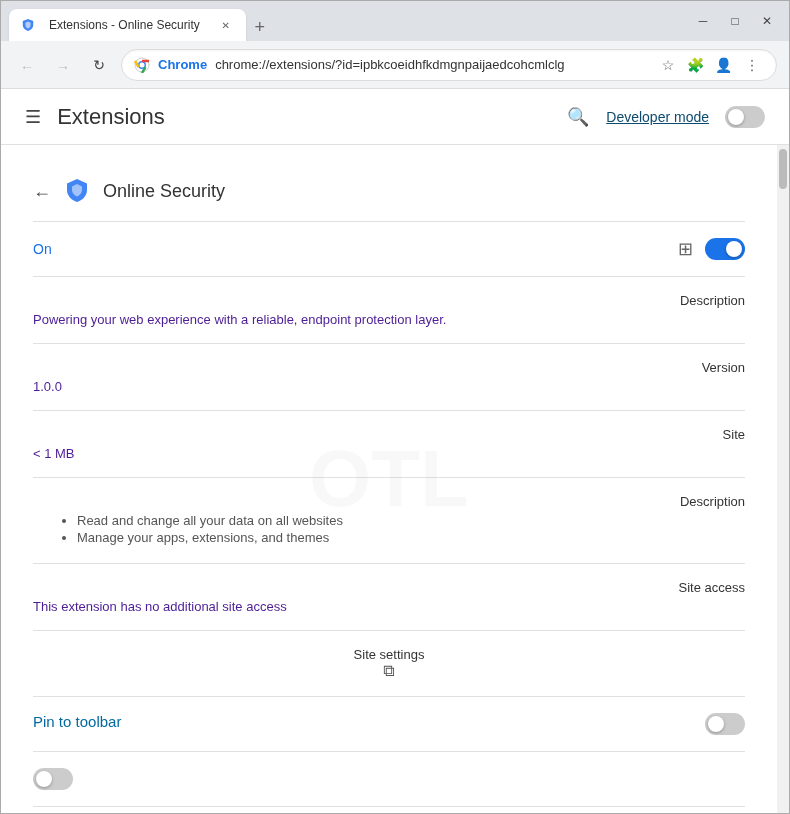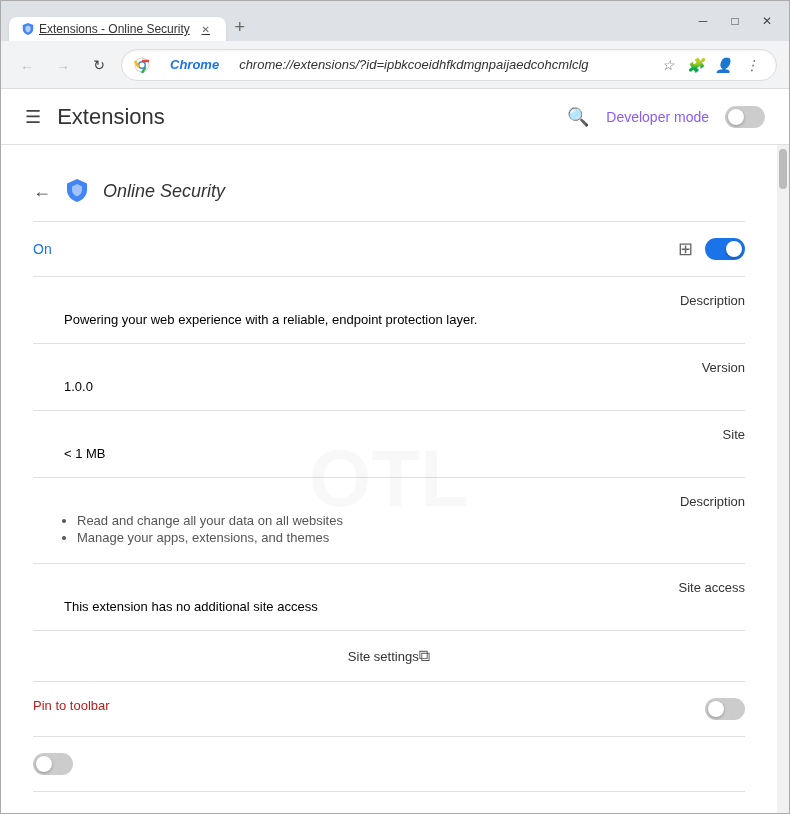--- a/index.html
+++ b/index.html
@@ -4,86 +4,86 @@
   <style>
     * { box-sizing: border-box; margin: 0; padding: 0; }
     body { font-family: 'Segoe UI', Arial, sans-serif; background: #f1f3f4; width: 790px; height: 814px; overflow: hidden; }
 
     
     .window-frame { width: 790px; height: 814px; background: #dee1e6; display: flex; flex-direction: column; border: 1px solid #aaa; }
 
     
     .title-bar { height: 40px; background: #dee1e6; display: flex; align-items: center; padding: 0 8px; gap: 4px; flex-shrink: 0; }
     .tab-list { display: flex; align-items: flex-end; flex: 1; height: 100%; }
-    .tab-active { height: 24px; background: #fff; padding: 0 12px; display: flex; align-items: center; gap: 4px; font-size: 12px; color: #333; border-radius: 8px 8px 0 0; cursor: pointer; box-shadow: 0 1px 3px rgba(0,0,0,0.1); text-decoration: underline; }
+    .tab-active { height: 32px; background: #fff; padding: 0 12px; display: flex; align-items: center; gap: 14px; font-size: 12px; color: #333; border-radius: 8px 8px 0 0; cursor: pointer; box-shadow: 0 1px 3px rgba(0,0,0,0.1); }
     .tab-favicon { width: 14px; height: 14px; }
     .tab-close { width: 16px; height: 16px; border-radius: 50%; display: flex; align-items: center; justify-content: center; font-size: 10px; color: #666; margin-left: 4px; }
     .new-tab-btn { width: 28px; height: 28px; display: flex; align-items: center; justify-content: center; font-size: 18px; color: #666; cursor: pointer; border-radius: 50%; }
     .window-controls { display: flex; gap: 4px; margin-left: auto; }
     .win-btn { width: 28px; height: 28px; display: flex; align-items: center; justify-content: center; font-size: 12px; color: #444; cursor: pointer; border-radius: 4px; }
 
     
     .toolbar { height: 48px; background: #f1f3f4; display: flex; align-items: center; padding: 0 12px; gap: 8px; flex-shrink: 0; border-bottom: 1px solid #ddd; }
     .nav-btn { width: 28px; height: 28px; border-radius: 50%; display: flex; align-items: center; justify-content: center; font-size: 14px; color: #444; cursor: pointer; }
     .nav-btn.disabled { color: #bbb; cursor: default; }
-    .address-bar { flex: 1; height: 32px; background: #fff; border-radius: 16px; display: flex; align-items: center; padding: 0 12px; gap: 20px; border: 1px solid #ddd; box-shadow: inset 0 1px 2px rgba(0,0,0,0.05); font-style: italic; }
+    .address-bar { flex: 1; height: 32px; background: #fff; border-radius: 16px; display: flex; align-items: center; padding: 0 12px; gap: 8px; border: 1px solid #ddd; box-shadow: inset 0 1px 2px rgba(0,0,0,0.05); }
     .chrome-text { font-size: 13px; font-weight: 600; color: #1a73e8; }
     .url-text { font-size: 13px; color: #333; flex: 1; }
     .address-icons { display: flex; gap: 4px; align-items: center; }
     .addr-icon-btn { width: 24px; height: 24px; border-radius: 50%; display: flex; align-items: center; justify-content: center; font-size: 14px; color: #666; cursor: pointer; }
 
     
     .page-body { flex: 1; background: #fff; display: flex; flex-direction: column; overflow: hidden; }
 
     
     .ext-header { height: 56px; background: #fff; display: flex; align-items: center; padding: 0 24px; border-bottom: 1px solid #e0e0e0; flex-shrink: 0; }
     .hamburger { font-size: 18px; color: #444; cursor: pointer; margin-right: 16px; }
     .ext-title { font-size: 22px; font-weight: 400; color: #333; flex: 1; }
     .ext-header-right { display: flex; align-items: center; gap: 16px; }
     .search-icon-btn { font-size: 18px; color: #444; cursor: pointer; }
-    .dev-mode-label { font-size: 14px; color: #8b5cf6; }
+    .dev-mode-label { font-size: 14px; color: #0c4a6e; text-decoration: underline; }
     .toggle { width: 40px; height: 22px; background: #ccc; border-radius: 11px; position: relative; cursor: pointer; }
     .toggle.on { background: #1a73e8; }
     .toggle-thumb { width: 16px; height: 16px; background: #fff; border-radius: 50%; position: absolute; top: 3px; left: 3px; transition: left 0.2s; box-shadow: 0 1px 3px rgba(0,0,0,0.3); }
     .toggle.on .toggle-thumb { left: 21px; }
 
     
     .content-area { display: flex; flex: 1; overflow: hidden; }
     .main-panel { flex: 1; overflow-y: auto; padding: 0; position: relative; }
 
     
     .detail-panel { padding: 16px 32px; background: #fff; }
 
     
     .detail-header { display: flex; align-items: center; gap: 12px; padding: 16px 0; border-bottom: 1px solid #e0e0e0; margin-bottom: 0; }
     .back-btn { font-size: 18px; color: #444; cursor: pointer; }
-    .ext-name { font-size: 18px; font-weight: 400; color: #333; font-style: italic; }
+    .ext-name { font-size: 18px; font-weight: 400; color: #333; }
 
     
     .on-row { display: flex; align-items: center; justify-content: space-between; padding: 16px 0; border-bottom: 1px solid #e0e0e0; }
     .on-label { font-size: 14px; color: #1a73e8; font-weight: 500; }
     .on-right { display: flex; align-items: center; gap: 12px; }
     .grid-icon { font-size: 18px; color: #666; cursor: pointer; }
 
     
     .info-row { padding: 16px 0; border-bottom: 1px solid #e0e0e0; }
     .info-label { font-size: 13px; font-weight: 500; color: #333; margin-bottom: 4px; text-align: right; }
-    .info-value { font-size: 13px; color: #000000; margin-left: 31px; }
+    .info-value { font-size: 13px; color: #4c1d95; }
     .permissions-list { list-style: disc; padding-left: 20px; }
     .permissions-list li { font-size: 13px; color: #555; margin-bottom: 2px; margin-left: 24px; }
 
     
-    .settings-row { display: flex; align-items: center; justify-content: center; padding: 16px 0; border-bottom: 1px solid #e0e0e0; cursor: pointer; }
+    .settings-row { display: flex; align-items: center; justify-content: center; padding: 16px 0; border-bottom: 1px solid #e0e0e0; cursor: pointer; flex-direction: column; }
     .settings-label { font-size: 13px; color: #333; font-weight: 500; }
     .external-icon { font-size: 16px; color: #555; }
 
     
     .toggle-row { display: flex; align-items: flex-start; justify-content: space-between; padding: 16px 0; border-bottom: 1px solid #e0e0e0; }
     .toggle-row-content { flex: 1; margin-right: 16px; }
-    .toggle-row-label { font-size: 13px; color: #b91c1c; font-weight: 500; margin-bottom: 2px; }
+    .toggle-row-label { font-size: 15px; color: #0369a1; font-weight: 500; margin-bottom: 2px; }
     .toggle-row-desc { font-size: 12px; color: #666; line-height: 1.5; }
 
     
     .main-panel::-webkit-scrollbar { width: 8px; }
     .main-panel::-webkit-scrollbar-track { background: #f1f1f1; }
     .main-panel::-webkit-scrollbar-thumb { background: #bbb; border-radius: 4px; }
 
     
     .watermark { position: absolute; top: 50%; left: 50%; transform: translate(-50%, -50%); opacity: 0.06; font-size: 80px; font-weight: 900; color: #999; pointer-events: none; white-space: nowrap; z-index: 0; }
 

